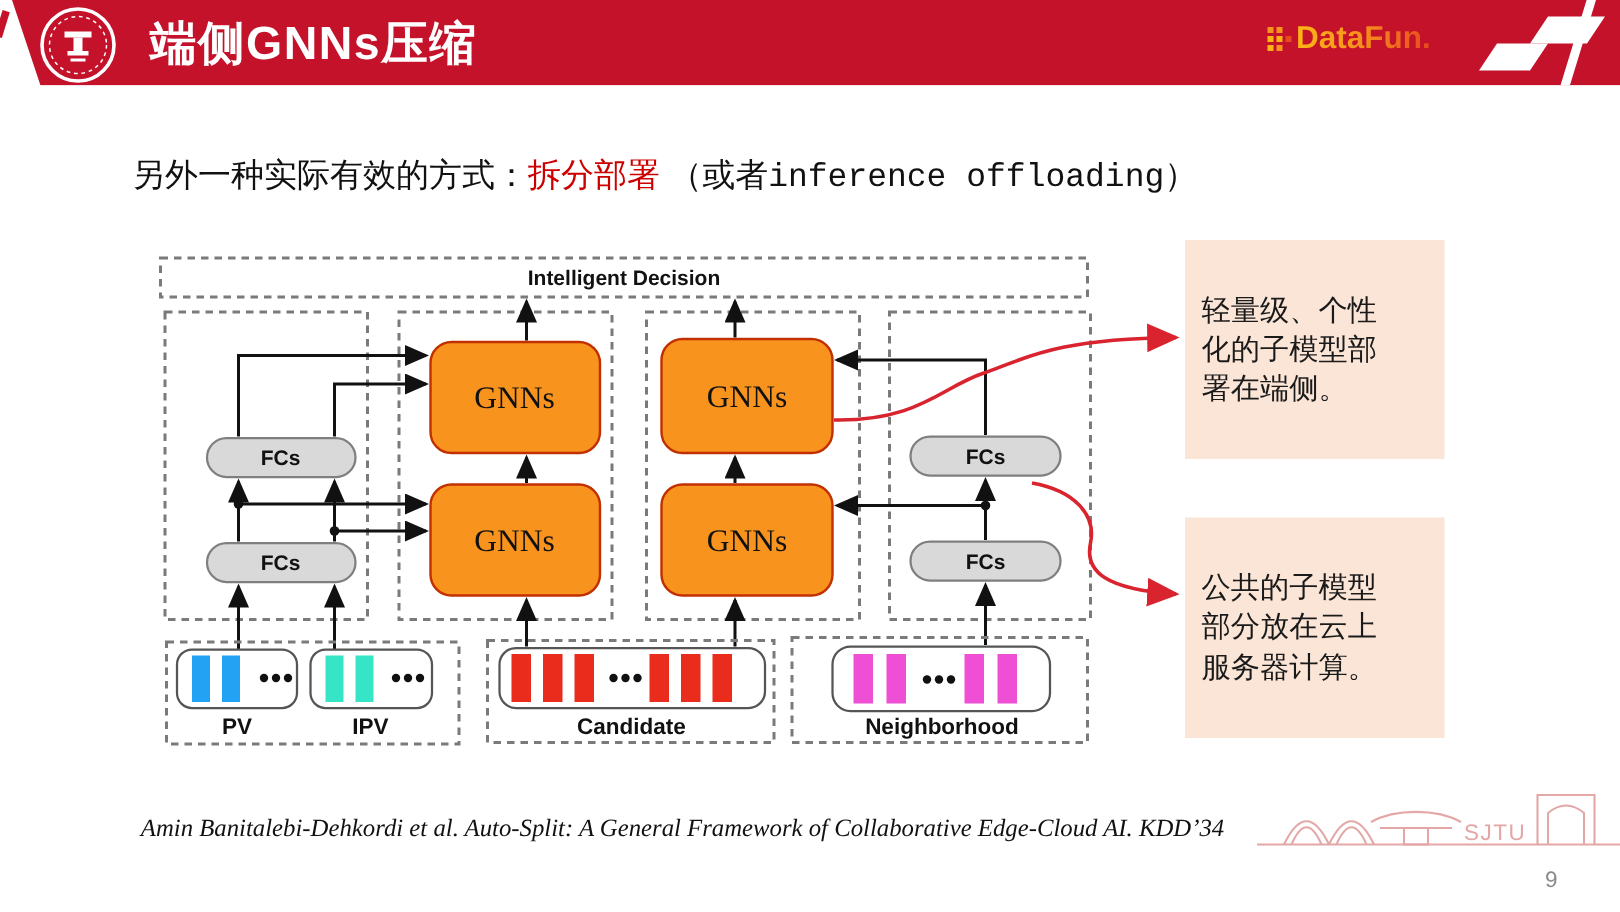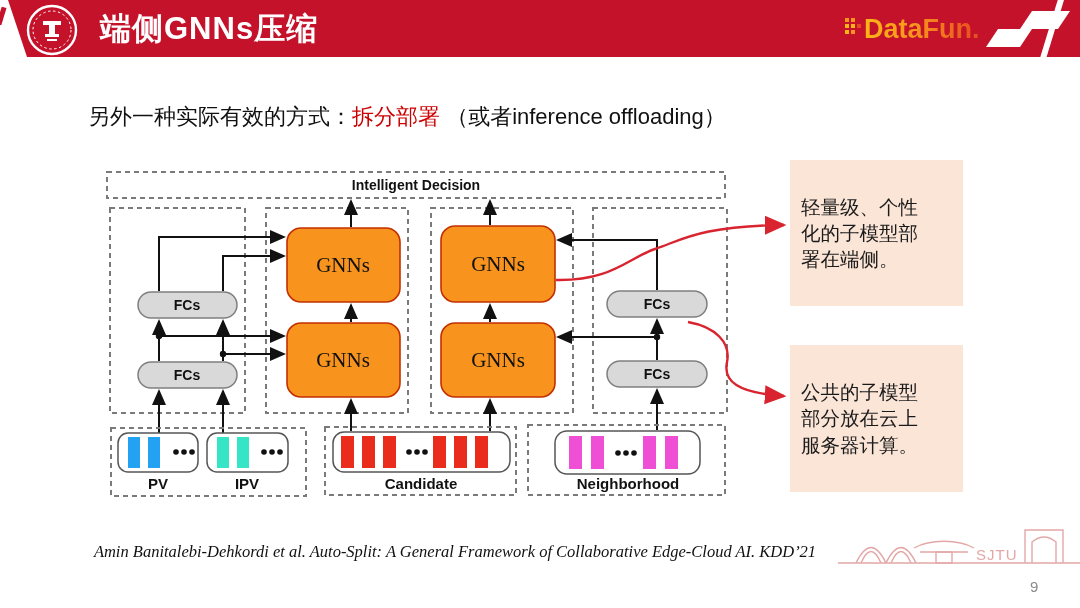--- a/index.html
+++ b/index.html
@@ -7,35 +7,35 @@
   .slide { position:relative; width:1080px; height:608px; background:#fff; overflow:hidden; }
 
   
   .header { position:absolute; top:0; left:0; width:1080px; height:57px; background:#C4122B;
             clip-path:polygon(8px 0, 100% 0, 100% 100%, 27px 100%);padding-left:36px; }
   .accent-slash-left { position:absolute; left:-1px; top:7px; width:5px; height:18px; background:#C4122B;
             transform:rotate(17deg); }
   .seal { position:absolute; left:24px; top:2px; }
   .header-title { position:absolute; left:100px; top:0; height:57px; line-height:57px;
             color:#fff; font-size:31px; font-weight:700; letter-spacing:1px; }
-  .brand { position:absolute; left:864px; top:14px; font-size:27px; font-weight:700;
+  .brand { position:absolute; left:864px; top:14px; font-size:21px; font-weight:700;
             background:linear-gradient(90deg,#FDB515 0%,#F7941D 45%,#E8491E 100%);
             -webkit-background-clip:text; background-clip:text; color:transparent;
             letter-spacing:0px; font-style:normal; }
   .brand-dots { position:absolute; left:845px; top:24px; width:4px; height:4px; background:#FDB515;
             box-shadow: 6px -6px 0 #F7941D, 6px 0 0 #FDB515, 6px 6px 0 #F7941D,
                         0 -6px 0 #F7941D, 0 6px 0 #FDB515, 12px 0 0 #E8491E; }
   .zigzag { position:absolute; left:986px; top:7px; }
   .white-slash-right { position:absolute; left:1049px; top:-7px; width:6px; height:72px;
             background:#fff; transform:rotate(17deg); }
 
   
   .subtitle { position:absolute; left:88px; top:102px; font-size:22px; color:#111; }
   .subtitle .hl { color:#CC0000; font-weight:400; }
-  .subtitle .en { font-family:Liberation Sans, sans-serif; }
+  .subtitle .en { font-family:Liberation Mono, monospace; }
 
   
   .diagram-svg { position:absolute; left:0; top:0; }
   .dash { fill:none; stroke:#7A7A7A; stroke-width:2; stroke-dasharray:5 4; }
   .gnn { fill:#F8931E; stroke:#C23000; stroke-width:1.6; }
   .fc  { fill:#D9D9D9; stroke:#7F7F7F; stroke-width:1.5; }
   .iobox { fill:#fff; stroke:#555; stroke-width:1.5; }
   .arrow { fill:none; stroke:#111; stroke-width:2; }
   .rcurve { fill:none; stroke:#D9232E; stroke-width:2.4; }
   .gnn-t { font-family:"Liberation Serif", serif; font-size:21px; fill:#111; }
@@ -212,21 +212,21 @@
     </g>
   </svg>
 
   <div class="note note1">
     <span>轻量级、个性化的子模型部署在端侧。</span>
   </div>
   <div class="note note2">
     <span>公共的子模型部分放在云上服务器计算。</span>
   </div>
 
-  <div class="citation">Amin Banitalebi-Dehkordi et al. Auto-Split: A General Framework of Collaborative Edge-Cloud AI. KDD’21</div>
+  <div class="citation">Amin Banitalebi-Dehkordi et al. Auto-Split: A General Framework of Collaborative Edge-Cloud AI. KDD’34</div>
 
   <svg class="sketch" width="242" height="60" viewBox="0 0 242 60">
     <g fill="none" stroke="#E3A7A7" stroke-width="1.4">
       <line x1="0" y1="45" x2="242" y2="45"></line>
       <path d="M18,45 Q33,14 48,45"></path>
       <path d="M48,45 Q63,14 78,45"></path>
       <path d="M23,45 Q33,22 43,45 M53,45 Q63,22 73,45"></path>
       <path d="M76,30 C92,21 120,21 136,30"></path>
       <path d="M82,34 L130,34"></path>
       <rect x="98" y="34" width="16" height="11"></rect>

